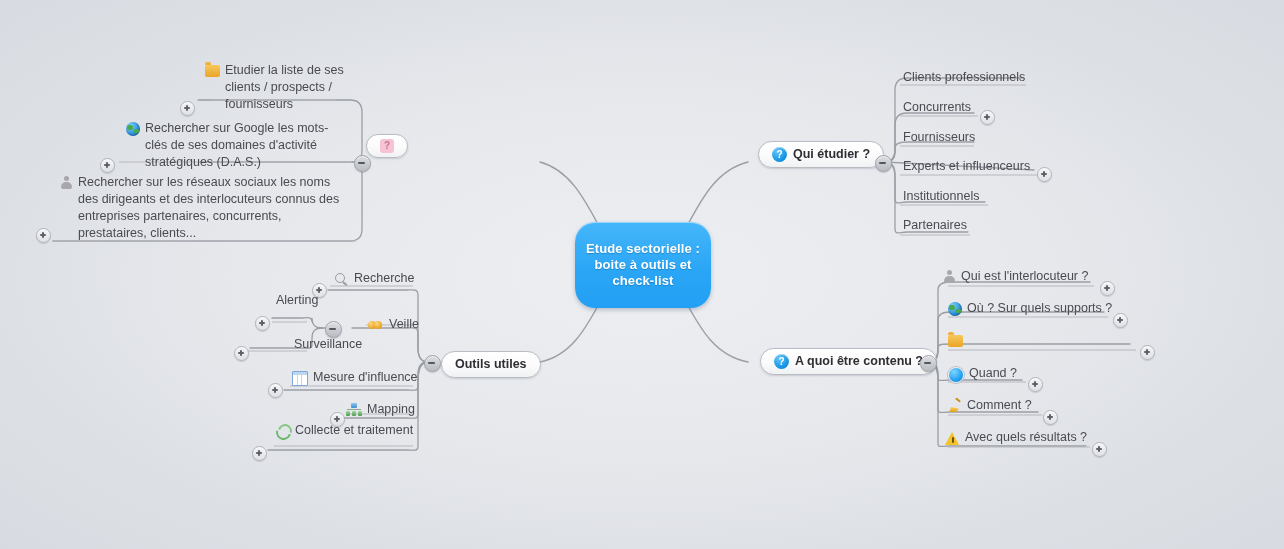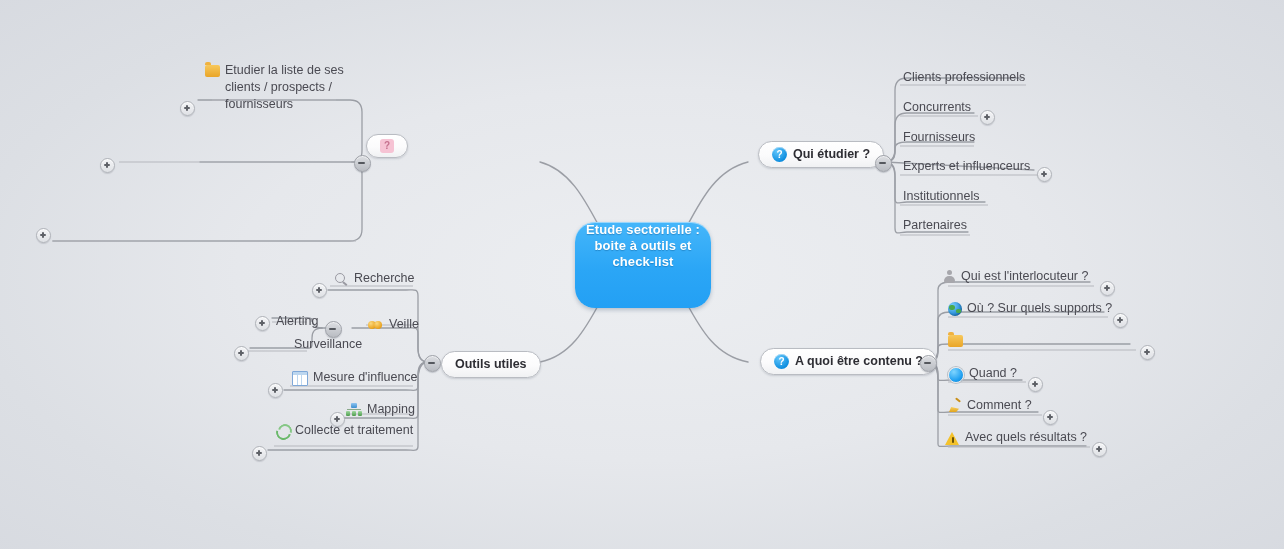--- a/index.html
+++ b/index.html
@@ -14,21 +14,21 @@
   }
   svg#wires{position:absolute;left:0;top:0;width:1284px;height:549px;}
   .node{position:absolute;}
 
   
   .central{
     left:575px;top:222px;width:136px;height:86px;
     border-radius:20px;
     background:linear-gradient(180deg,#45b6fa 0%,#2ba6f6 55%,#23a0f4 100%);
     box-shadow:0 2px 4px rgba(40,70,100,.28), inset 0 1px 0 rgba(255,255,255,.45);
-    display:flex;align-items:flex-start;justify-content:center;
+    display:flex;align-items:center;justify-content:center;
   }
   .central span{
     color:#fff;font-weight:bold;font-size:13px;line-height:16px;
     text-align:center;letter-spacing:.1px;
     text-shadow:0 1px 1px rgba(0,70,120,.35);
   }
 
   
   .chip{
     display:inline-flex;align-items:center;gap:6px;
@@ -233,22 +233,30 @@
     </div>
   </div>
   <div class="btn-collapse" style="left:354px;top:155px;"></div>
 
   <div class="leaf wrap" style="left:205px;top:62px;width:140px;">
     <span class="ico ico-folder"></span>
     <span class="txt">Etudier la liste de ses clients / prospects / fournisseurs</span>
   </div>
   <div class="btn-expand" style="left:180px;top:101px;"></div>
 
+  <div class="leaf wrap" style="left:126px;top:120px;width:212px;">
+    <span class="ico ico-globe"></span>
+    <span class="txt">Rechercher sur Google les mots-clés de ses domaines d'activité stratégiques (D.A.S.)</span>
+  </div>
   <div class="btn-expand" style="left:100px;top:158px;"></div>
 
+  <div class="leaf wrap" style="left:60px;top:174px;width:290px;">
+    <span class="ico ico-person"></span>
+    <span class="txt">Rechercher sur les réseaux sociaux les noms des dirigeants et des interlocuteurs connus des entreprises partenaires, concurrents, prestataires, clients...</span>
+  </div>
   <div class="btn-expand" style="left:36px;top:228px;"></div>
 
   <div class="node" style="left:758px;top:141px;">
     <div class="chip">
       <span class="ico ico-q-blue">?</span>
       <span class="lbl">Qui étudier ?</span>
     </div>
   </div>
   <div class="btn-collapse" style="left:875px;top:155px;"></div>
 
@@ -287,21 +295,21 @@
     <span class="txt">Recherche</span>
   </div>
   <div class="btn-expand" style="left:312px;top:283px;"></div>
 
   <div class="leaf" style="left:368px;top:316px;">
     <span class="ico ico-binoc"></span>
     <span class="txt">Veille</span>
   </div>
   <div class="btn-collapse" style="left:325px;top:321px;"></div>
 
-  <div class="leaf" style="left:276px;top:313px;">
+  <div class="leaf" style="left:276px;top:292px;">
     <span class="txt">Alerting</span>
   </div>
   <div class="btn-expand" style="left:255px;top:316px;"></div>
 
   <div class="leaf" style="left:254px;top:336px;margin-left:40px;">
     <span class="txt">Surveillance</span>
   </div>
   <div class="btn-expand" style="left:234px;top:346px;"></div>
 
   <div class="leaf" style="left:292px;top:369px;">

